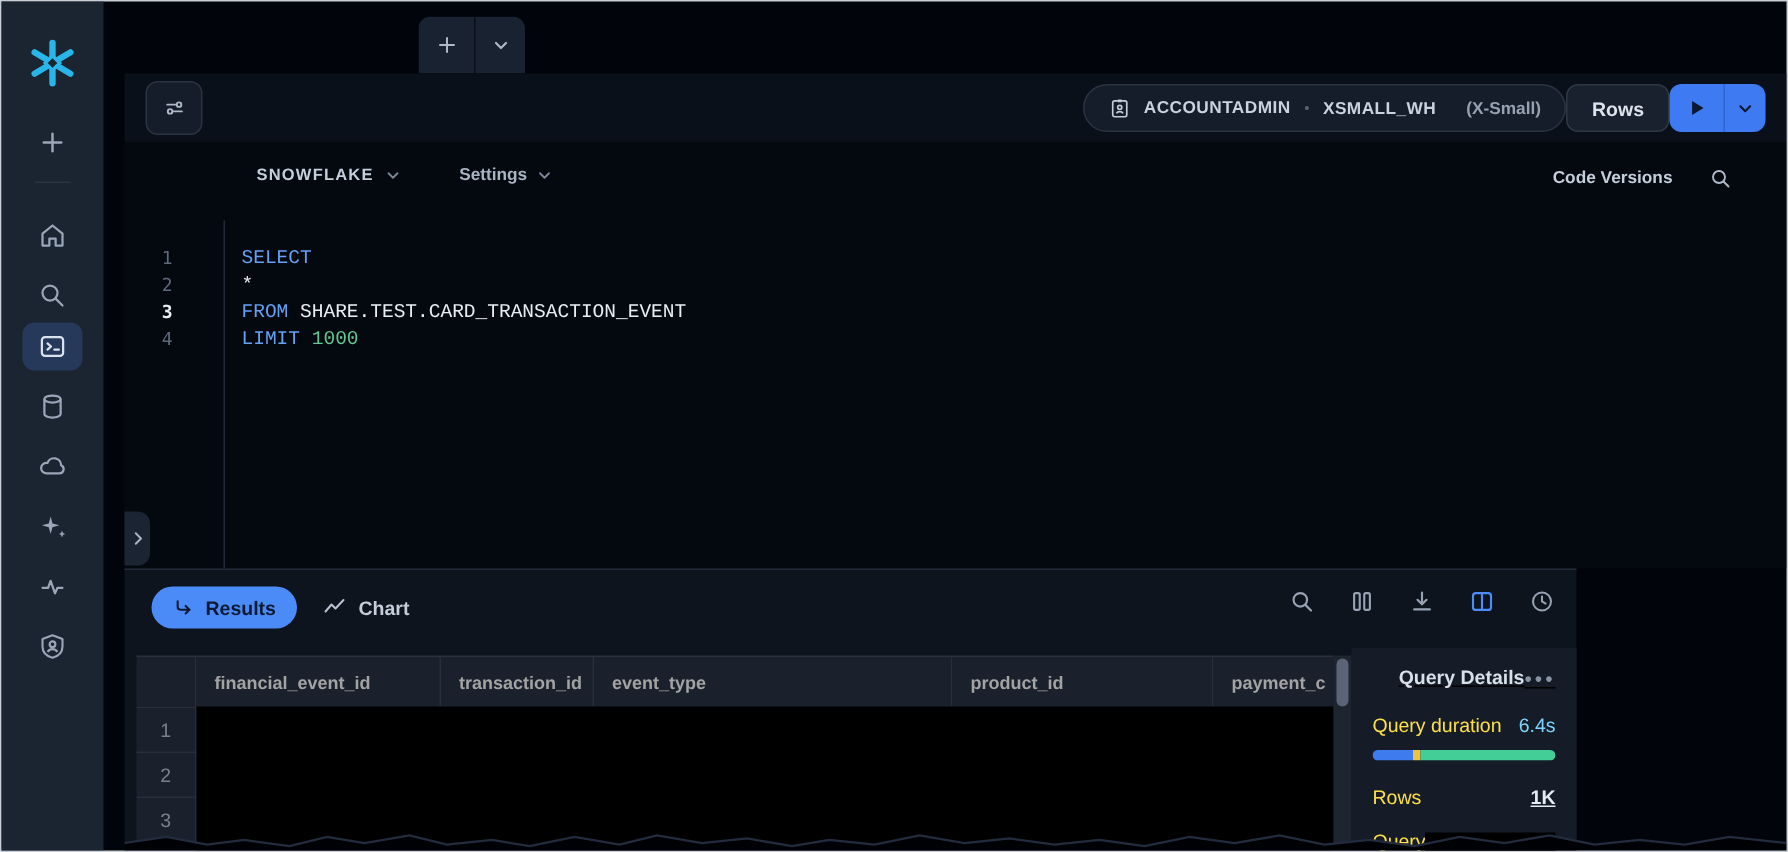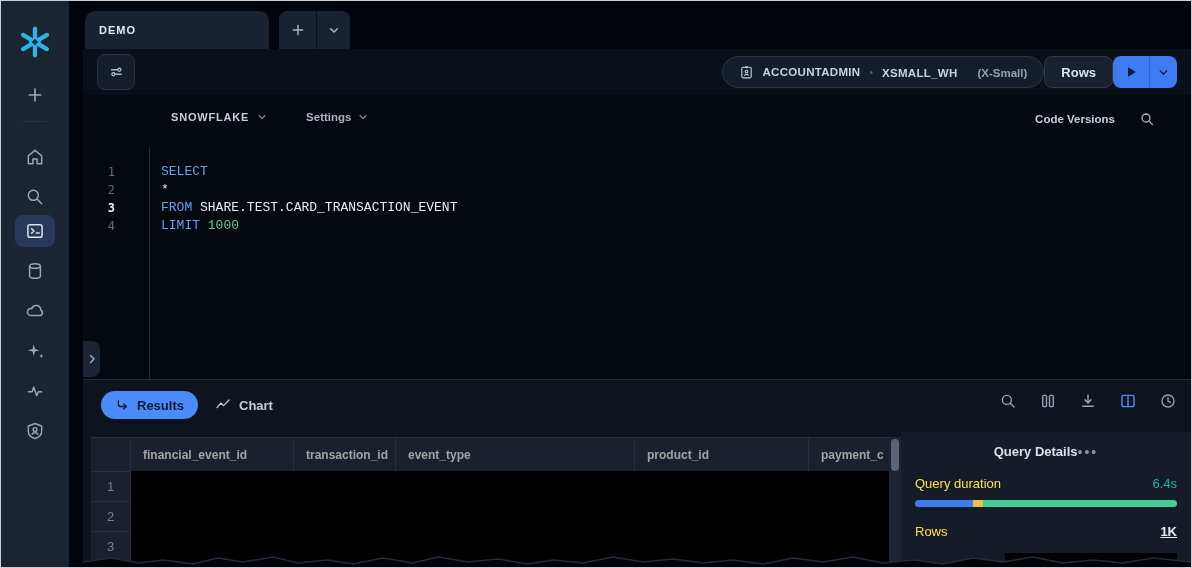--- a/index.html
+++ b/index.html
@@ -69,21 +69,21 @@
   .code-text { padding-left:36px; white-space:pre;font-family:Liberation Mono, monospace; }
   .tok-keyword { color:#64A0F4; }
   .tok-plain { color:#E9EDF3; }
   .tok-number { color:#63C893; }
   .collapse-tab { position:absolute; left:0; top:246px; width:17px; height:36px; background:#1A2433;
                   border-radius:0 8px 8px 0; display:flex; align-items:center; justify-content:center;
                   color:#A9B4C4; cursor:pointer; }
   .collapse-tab svg { width:12px; height:12px; }
 
   
-  .results { position:absolute; left:82px; top:378px; width:1108px; height:188px; background:#0D141E;
+  .results { position:absolute; left:82px; top:378px; width:968px; height:188px; background:#0D141E;
              border-top:1px solid #232B39; }
   .results-pill { position:absolute; left:18px; top:11px; height:28px; border-radius:14px; background:#4B8BF7;
                   display:flex; align-items:center; gap:7px; padding:0 14px; color:#0C1A33; cursor:pointer; }
   .results-pill .lbl { font-size:13px; font-weight:bold; }
   .results-pill svg { width:15px; height:15px; }
   .chart-tab { position:absolute; left:122px; top:11px; height:28px; display:flex; align-items:center; gap:8px;
                padding:0 10px; color:#C4CDDA; cursor:pointer; }
   .chart-tab .lbl { font-size:13px; font-weight:bold; }
   .chart-tab svg { width:16px; height:16px; color:#B9C3D2; }
   .results-icons { position:absolute; right:14px; top:12px; display:flex; gap:22px; align-items:center; }
@@ -99,26 +99,26 @@
   .c1 { width:163px; } .c2 { width:102px; } .c3 { width:239px; } .c4 { width:174px; } .c5 { width:80px; border-right:none; }
   .grid-body-row { display:flex; }
   .numcell { width:40px; height:30px; background:#1B212C; border-right:1px solid #272F3C; border-bottom:1px solid #272F3C;
              display:flex; align-items:center; justify-content:center; font-size:13px; color:#76808F; }
   .redacted-block { position:absolute; left:48px; top:91px; width:758px; bottom:0; background:#000000; }
   .vscroll { position:absolute; left:806px; top:57px; width:12px; bottom:0; background:#1E2531; }
   .vscroll-thumb { position:absolute; left:2px; top:2px; width:8px; height:32px; border-radius:4px; background:#5A6476; cursor:pointer; }
 
   
   .qpanel { position:absolute; left:818px; right:0; top:52px; bottom:0; background:#151C27; padding:12px 14px; }
-  .qp-titlerow { display:flex; justify-content:center; align-items:center; }
+  .qp-titlerow { display:flex; justify-content:flex-end; align-items:center;text-decoration:underline; }
   .qp-title { font-size:13px; font-weight:bold; color:#D9E0EA; }
   .qp-menu { color:#8893A4; font-size:14px; letter-spacing:2px; line-height:10px; cursor:pointer; }
   .qp-row { display:flex; justify-content:space-between; align-items:center; margin-top:17px; }
   .qp-label { font-size:13px; color:#fde047; }
-  .qp-value { font-size:13px; color:#14b8a6; }
+  .qp-value { font-size:13px; color:#7dd3fc; }
   .qp-bar { margin-top:9px; height:7px; border-radius:4px; overflow:hidden; display:flex; }
   .qp-bar div { height:100%; }
   .qp-link { font-size:13px; font-weight:bold; color:#E6ECF4; text-decoration:underline; cursor:pointer; }
   .qp-idrow { display:flex; justify-content:space-between; align-items:center; margin-top:14px; }
   .qp-idbox { width:172px; height:26px; background:#000000; }
 
   .torn { position:absolute; left:0; right:0; bottom:0; height:14px; z-index:6; }
 </style>
 </head>
 <body>
@@ -184,23 +184,20 @@
     </div>
     <div class="nav-item" style="top:414px">
       <svg viewBox="0 0 24 24" fill="none" stroke="currentColor" stroke-width="1.7" stroke-linejoin="round">
           <path d="M12 3 L20 6 V12 C20 16.8 16.6 19.8 12 21 C7.4 19.8 4 16.8 4 12 V6 Z"></path>
           <circle cx="12" cy="10.2" r="2.3"></circle>
           <path d="M8.2 16.4 a4 3.4 0 0 1 7.6 0"></path>
         </svg>
     </div>
   </div>
 
-  <div class="tab">
-    <span class="tab-label">DEMO</span>
-  </div>
   <div class="newtab-group">
     <div class="newtab-btn">
       <svg viewBox="0 0 24 24" fill="none" stroke="currentColor" stroke-width="2" stroke-linecap="round">
           <line x1="12" y1="5" x2="12" y2="19"></line>
           <line x1="5" y1="12" x2="19" y2="12"></line>
         </svg>
     </div>
     <div class="newtab-btn">
       <svg viewBox="0 0 24 24" fill="none" stroke="currentColor" stroke-width="2.2" stroke-linecap="round" stroke-linejoin="round">
           <polyline points="7,10 12,15 17,10"></polyline>

